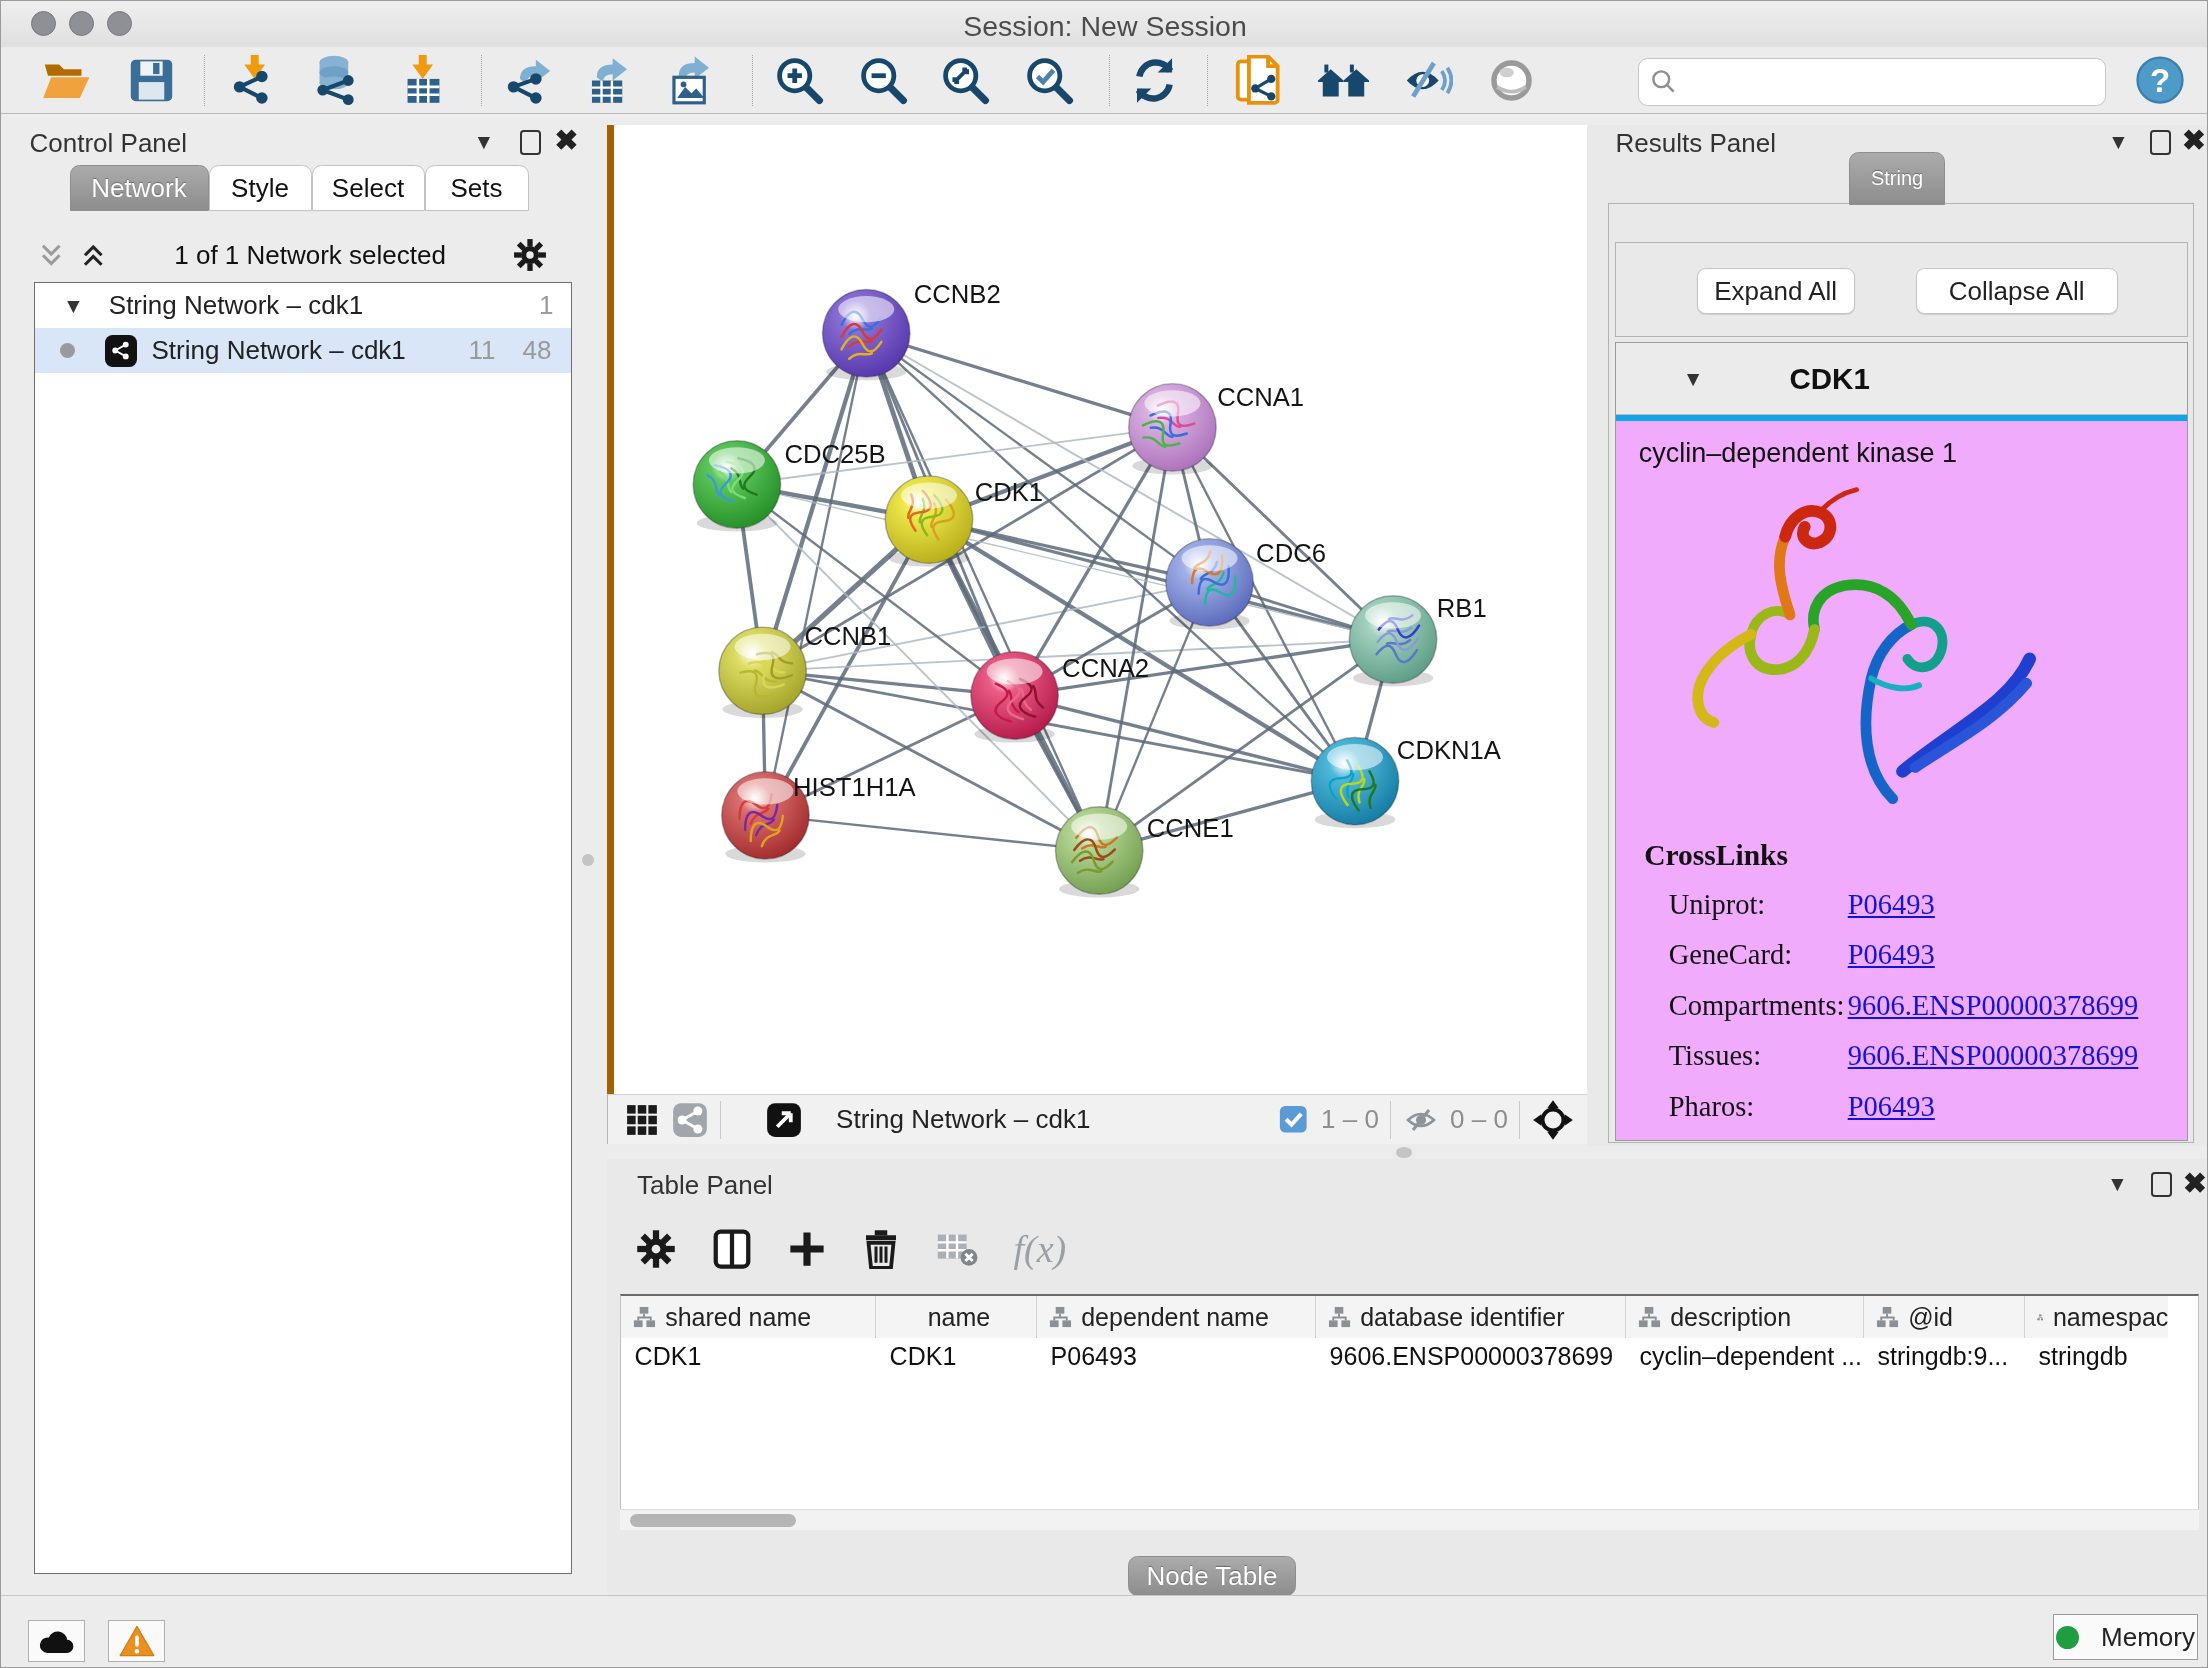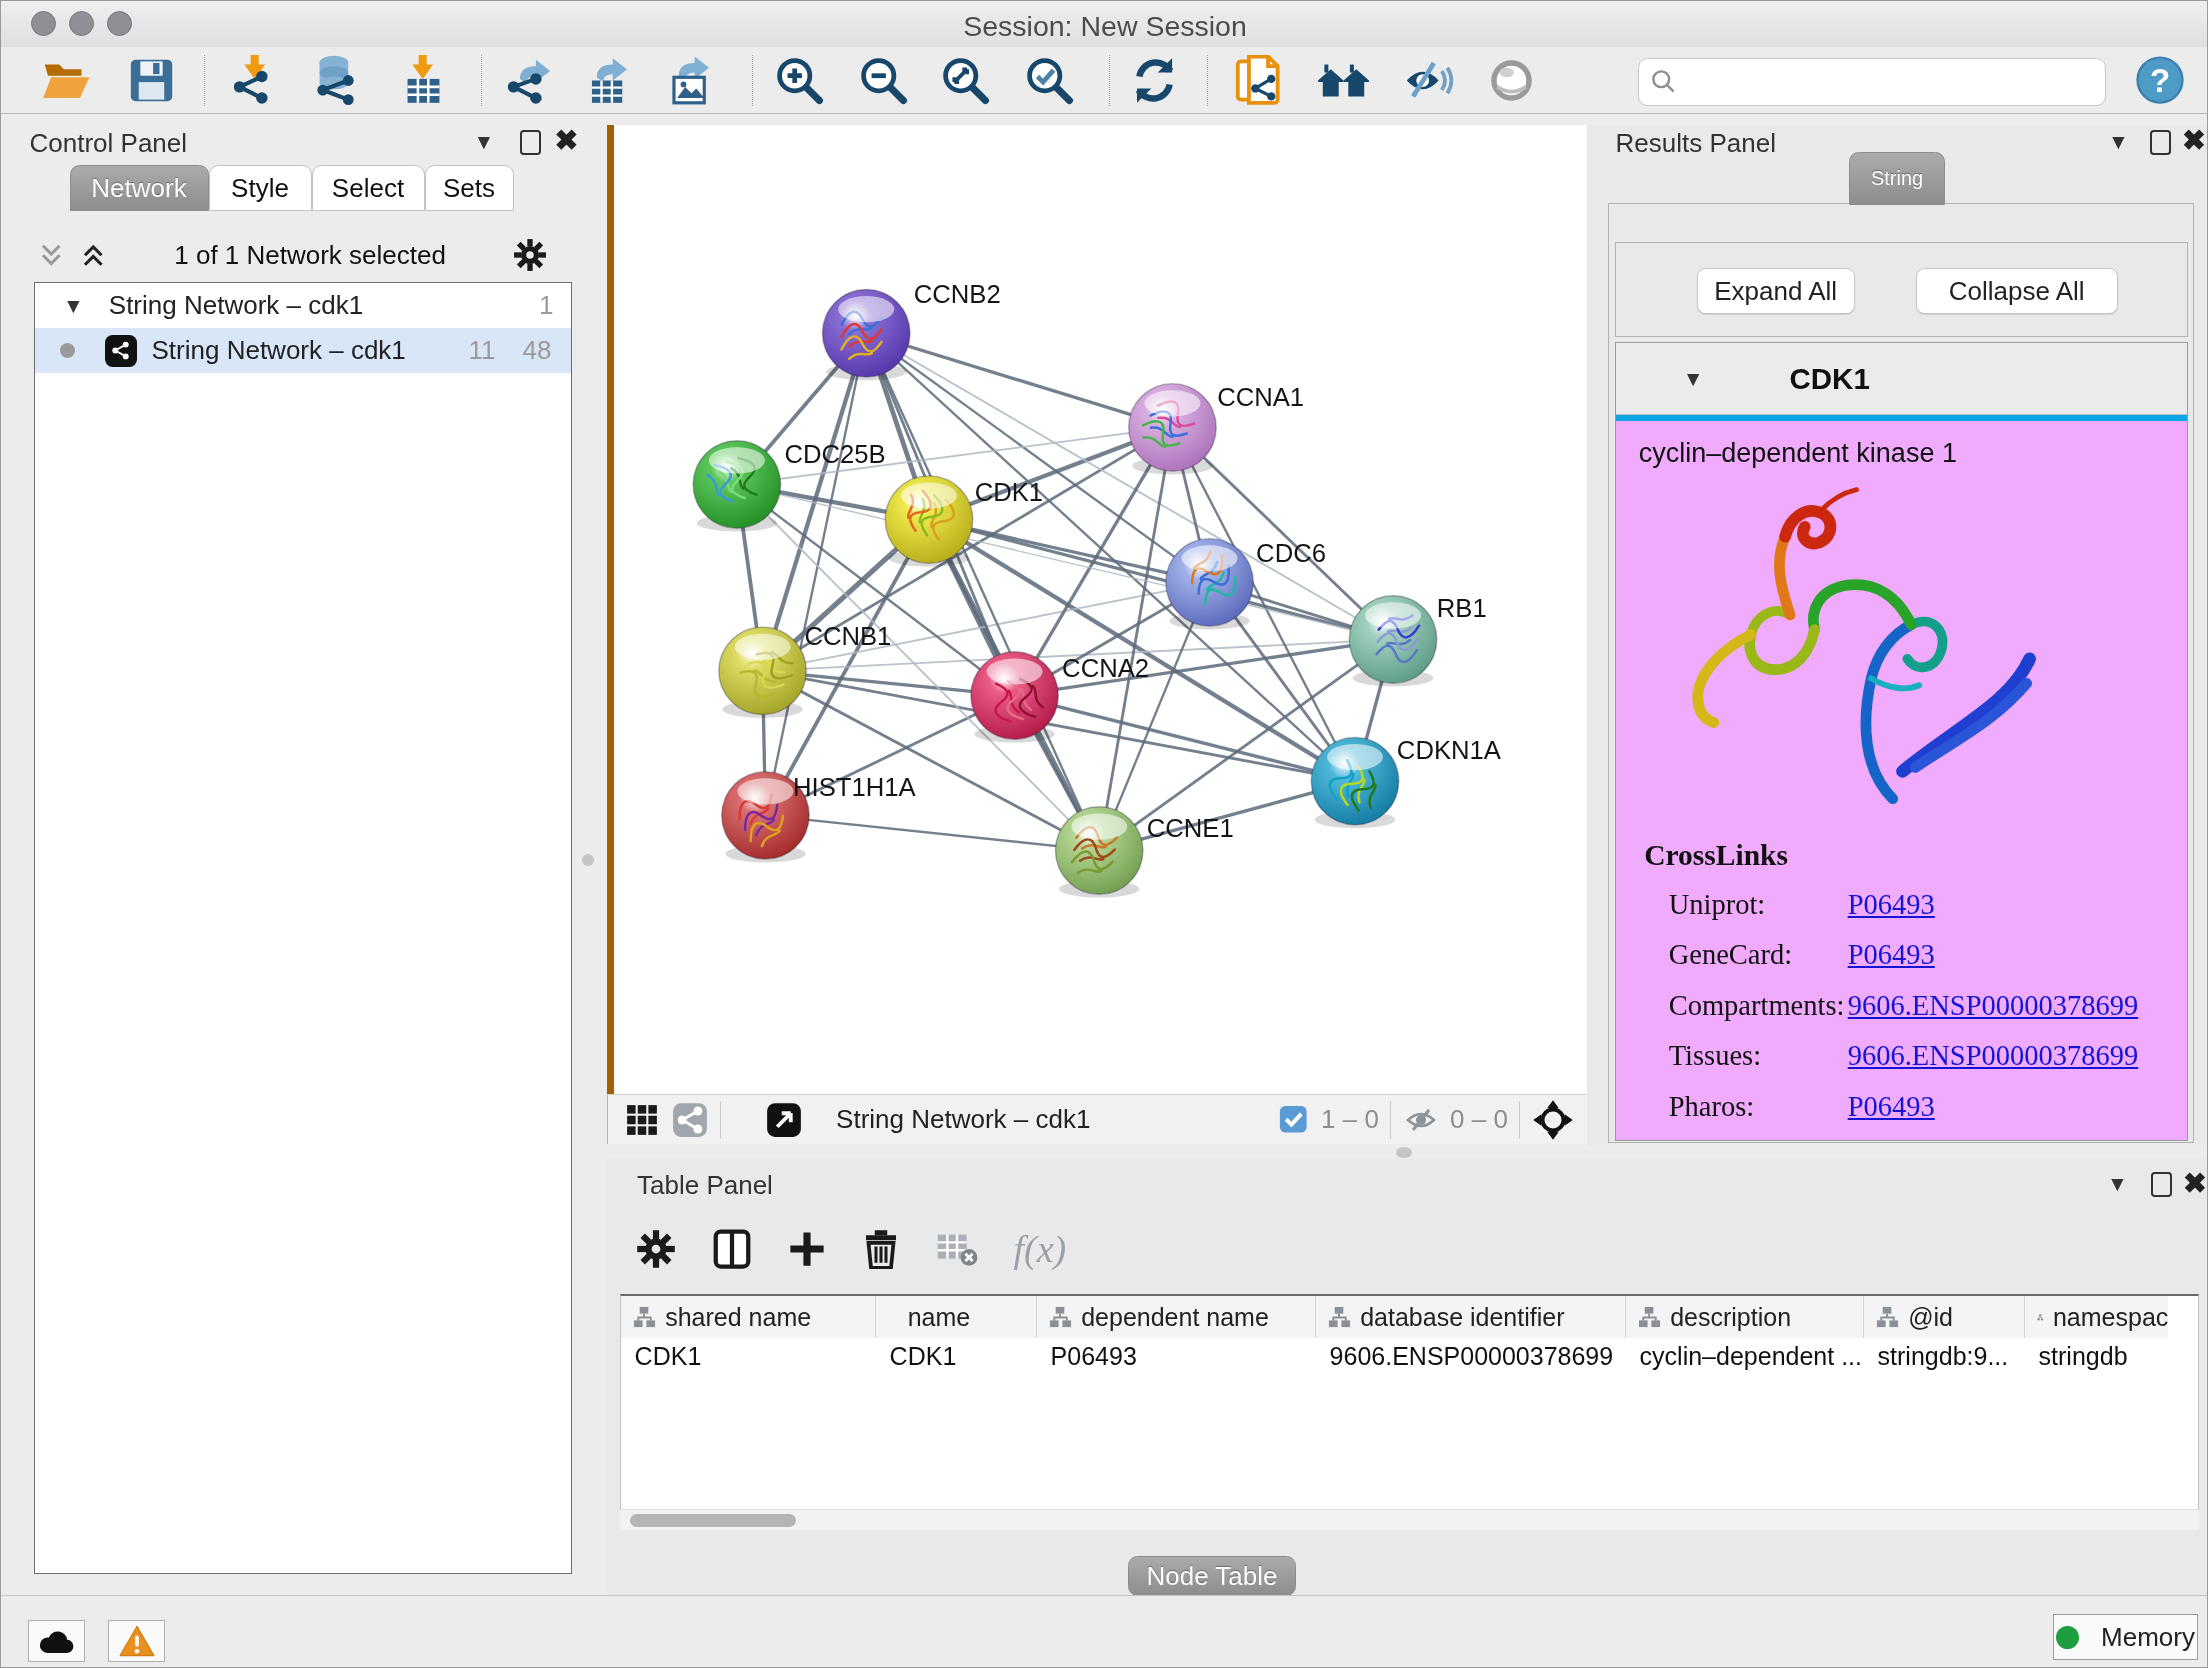--- a/index.html
+++ b/index.html
@@ -282,21 +282,21 @@
     </div>
   </div>
 
   <div class="abs" style="left:9.5px;top:124px;width:557px;height:1470px">
     <span class="abs panel-title" style="left:19px;top:2.9px">Control Panel</span>
     <span class="abs tri" style="left:463px;top:5.7px">▼</span>
     <span class="abs float-ico" style="left:509px;top:4.8px"></span>
     <span class="abs close-ico" style="left:544px;top:1px">✖</span>
 
     <div class="abs" style="left:59px;top:40px">
-      <span class="tab sel" style="width:139px">Network</span><span class="tab" style="width:103px">Style</span><span class="tab" style="width:113px">Select</span><span class="tab" style="width:89px">Sets</span>
+      <span class="tab sel" style="width:139px">Network</span><span class="tab" style="width:103px">Style</span><span class="tab" style="width:113px">Select</span><span class="tab" style="width:104px">Sets</span>
     </div>
 
     <div class="abs" style="left:13.3px;top:109px;width:538px;height:42px;display:flex;align-items:center">
       <svg width="28.5" height="28.5" viewBox="0 0 24 24" style="margin-left:13.3px">
           <path d="M5 4l7 7 7-7M5 12l7 7 7-7" stroke="#9a9a9a" stroke-width="2.6" fill="none"></path>
         </svg>
       <svg width="28.5" height="28.5" viewBox="0 0 24 24" style="margin-left:13.3px">
           <path d="M5 20l7-7 7 7M5 12l7-7 7 7" stroke="#222" stroke-width="2.6" fill="none"></path>
         </svg>
       <span style="flex:1;text-align:center;font-size:26px;color:#111">1 of 1 Network selected</span>
@@ -739,21 +739,21 @@
               <g fill="#8a9096">
                 <rect x="7" y="1" width="9" height="7"></rect>
                 <rect x="1" y="15" width="9" height="7"></rect>
                 <rect x="14" y="15" width="9" height="7"></rect>
               </g>
               <path d="M11.5 8v4M5.5 15v-3h13v3" stroke="#8a9096" stroke-width="2" fill="none"></path>
             </svg>
             <span>shared name</span>
           </div>
         <div class="th c1">
-            <span style="margin-left:20px">name</span>
+            <span style="margin-left:40px">name</span>
           </div>
         <div class="th c2">
             <svg width="23" height="23" viewBox="0 0 24 24">
               <g fill="#8a9096">
                 <rect x="7" y="1" width="9" height="7"></rect>
                 <rect x="1" y="15" width="9" height="7"></rect>
                 <rect x="14" y="15" width="9" height="7"></rect>
               </g>
               <path d="M11.5 8v4M5.5 15v-3h13v3" stroke="#8a9096" stroke-width="2" fill="none"></path>
             </svg>

